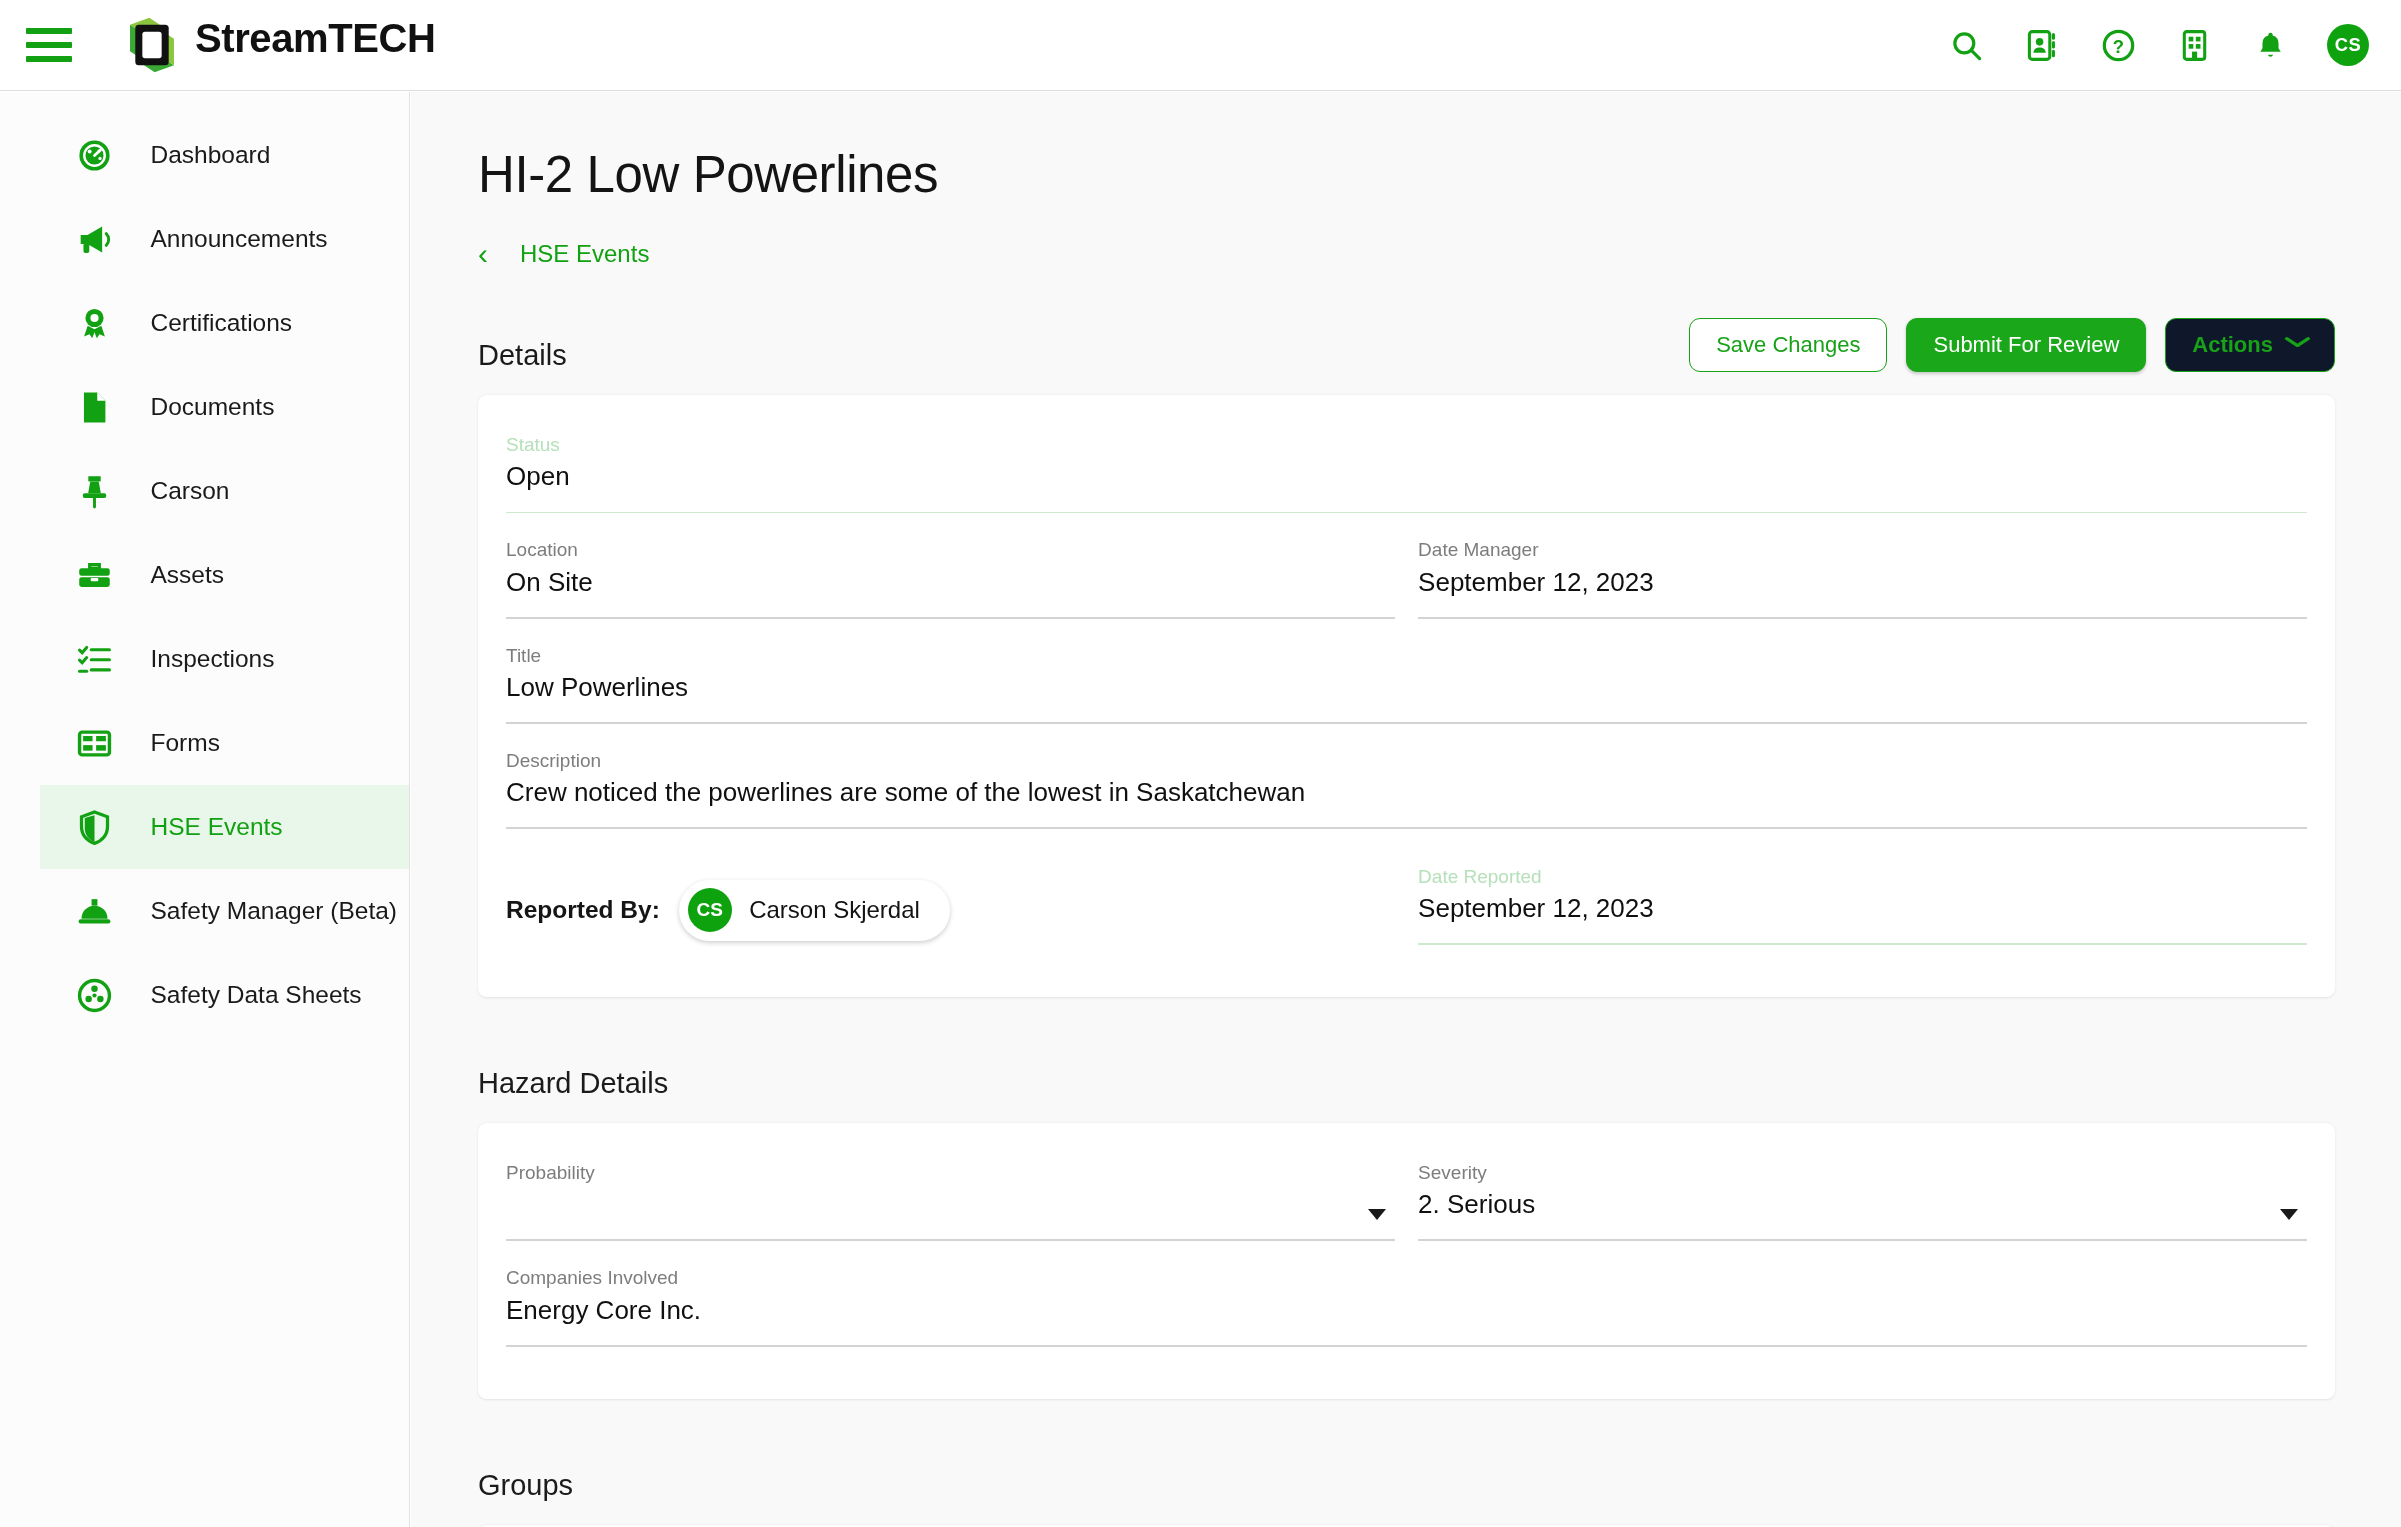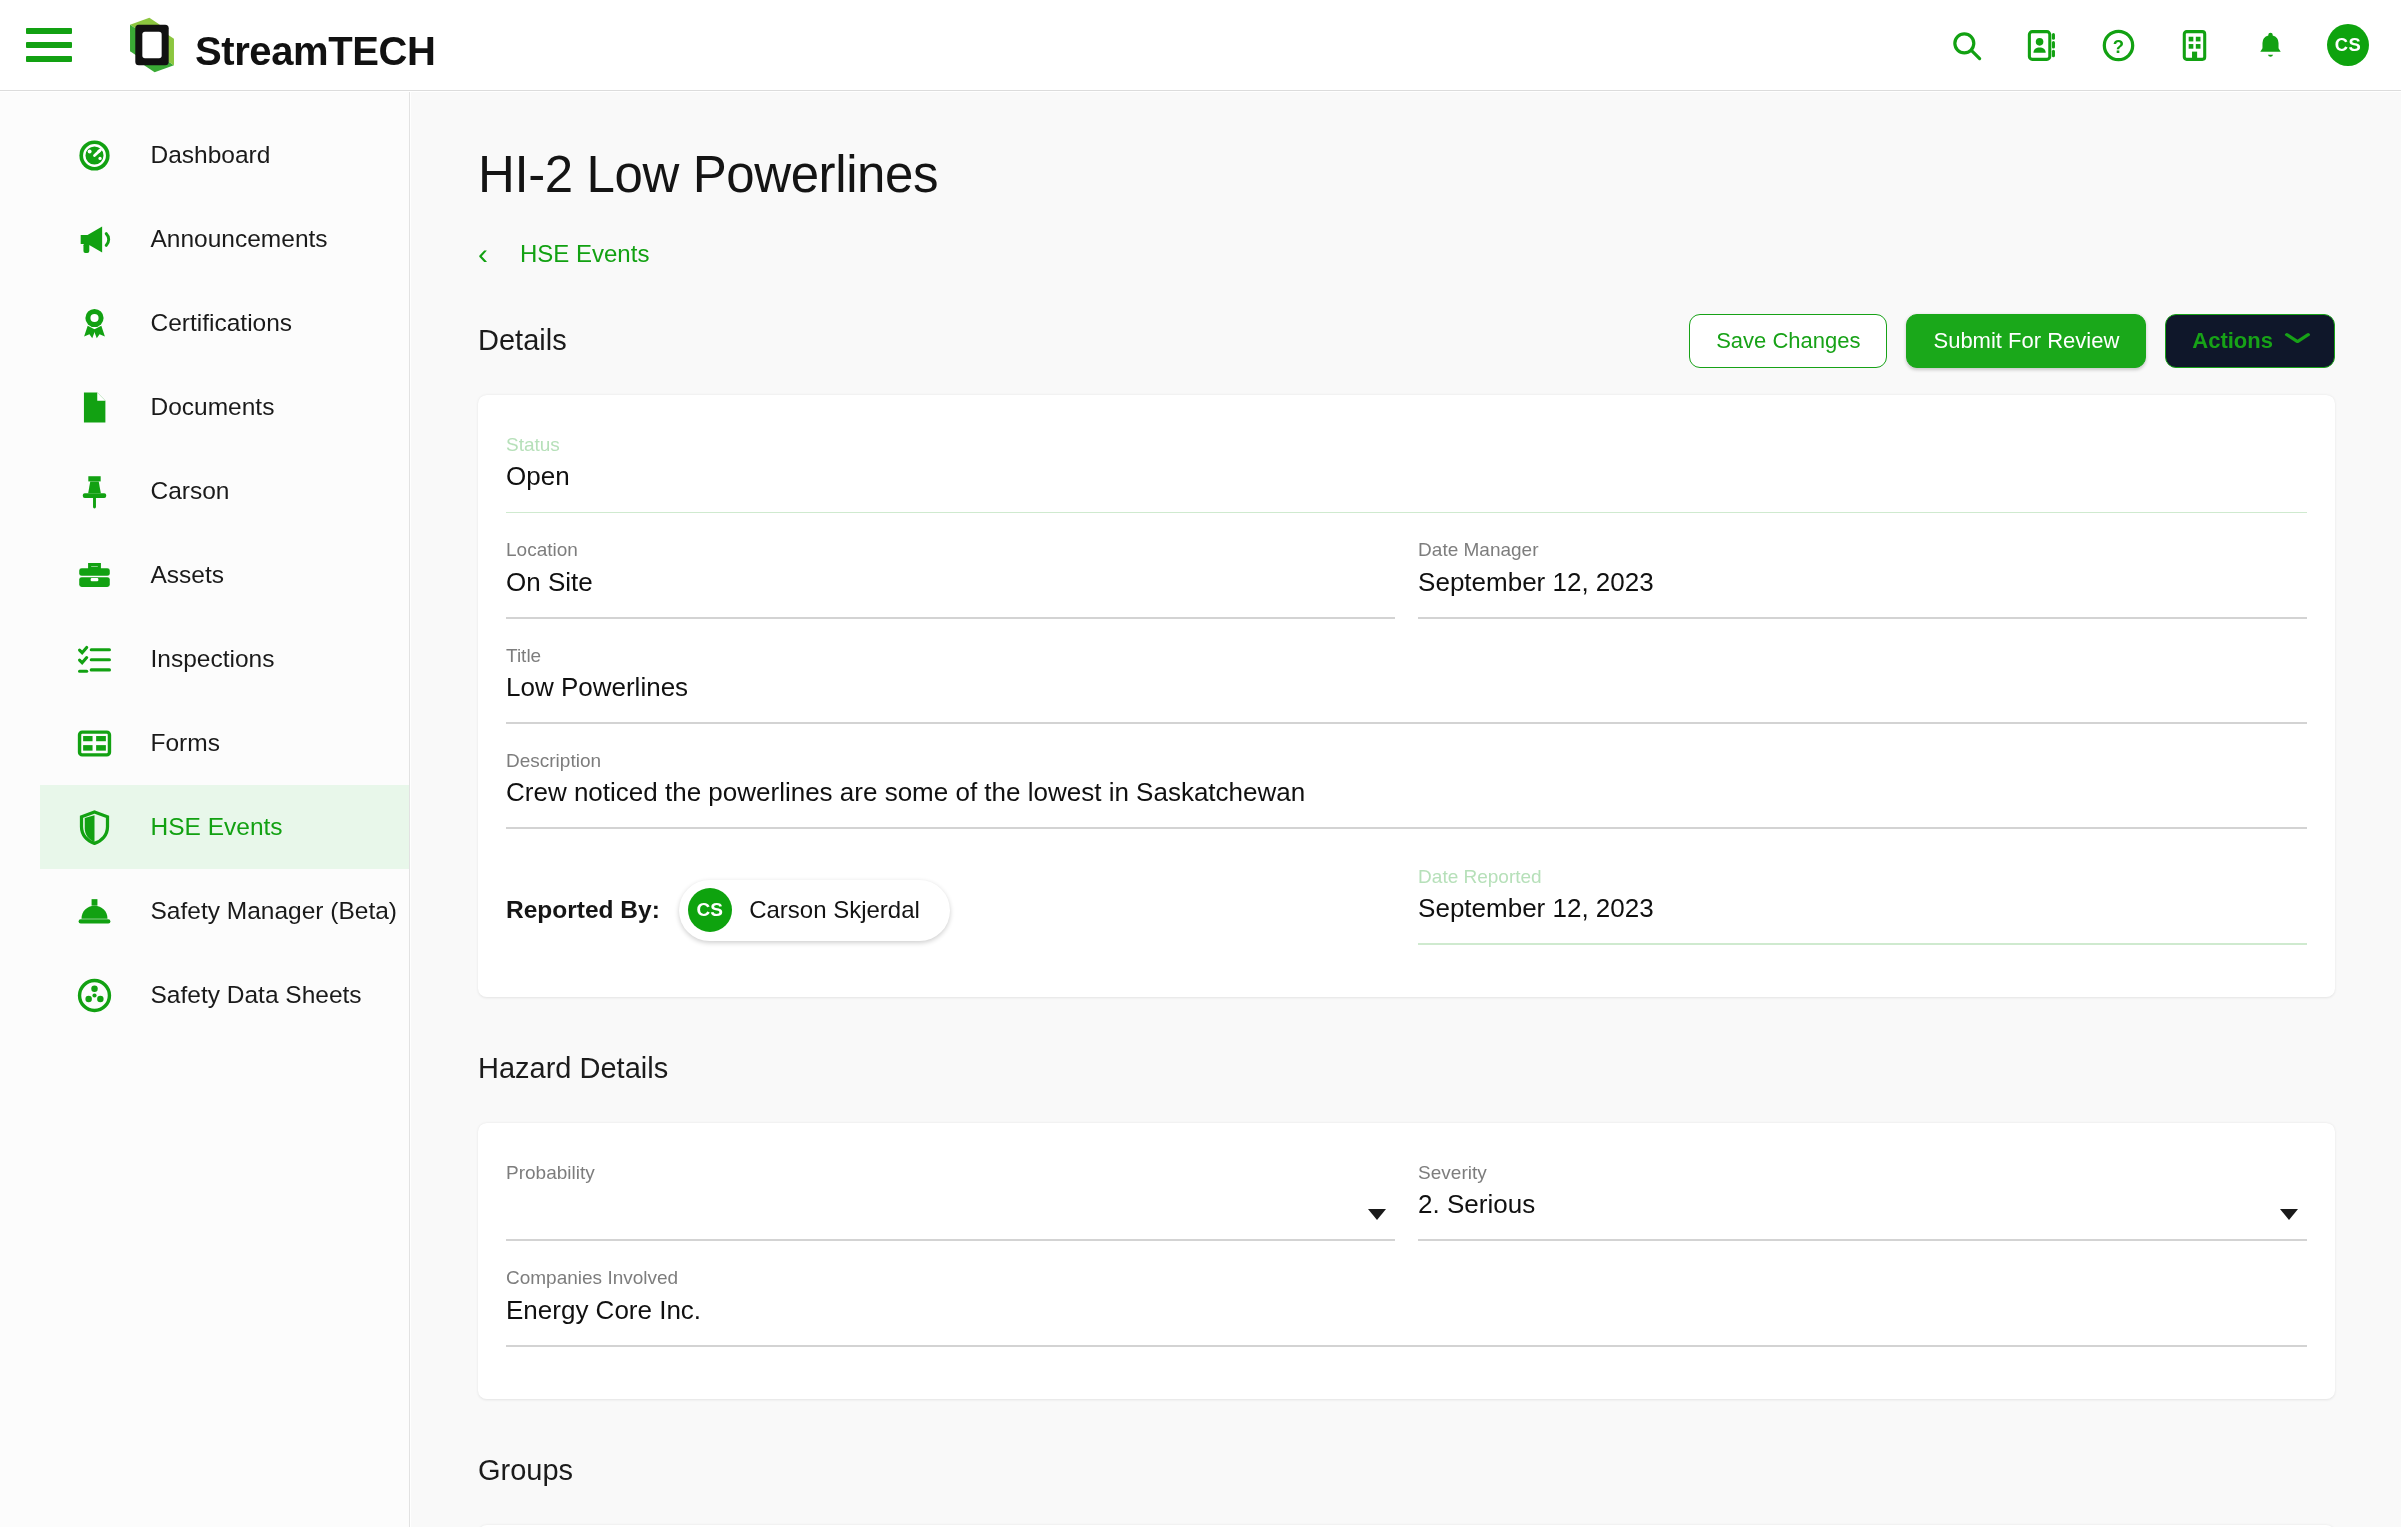--- a/index.html
+++ b/index.html
@@ -33,21 +33,21 @@
     cursor: pointer;
   }
   .hamburger span {
     display: block;
     width: 46px; height: 6.1px;
     background: #12a112;
     border-radius: 0.9px;
   }
   .brand {
     display: flex;
-    align-items: flex-end;
+    align-items: flex-start;
     margin-left: 51px;
     gap: 14px;
   }
   .logo-mark {
     position: relative;
     width: 58px; height: 58px;
   }
   .wordmark {
     font-size: 40px;
     font-weight: bold;
@@ -151,21 +151,21 @@
     line-height: 1;
     margin-right: 32px;
   }
   .bc-label {
     color: #12a112;
     font-size: 24px;
   }
 
   .section-header {
     display: flex;
-    align-items: center;
+    align-items: flex-end;
     margin: 40px 67px 0 67px;
     height: 63px;
     gap: 43px;
   }
   .section-title {
     font-size: 29px;
     color: #1b1b1b;
   }
   .section-actions {
     margin-left: auto;

